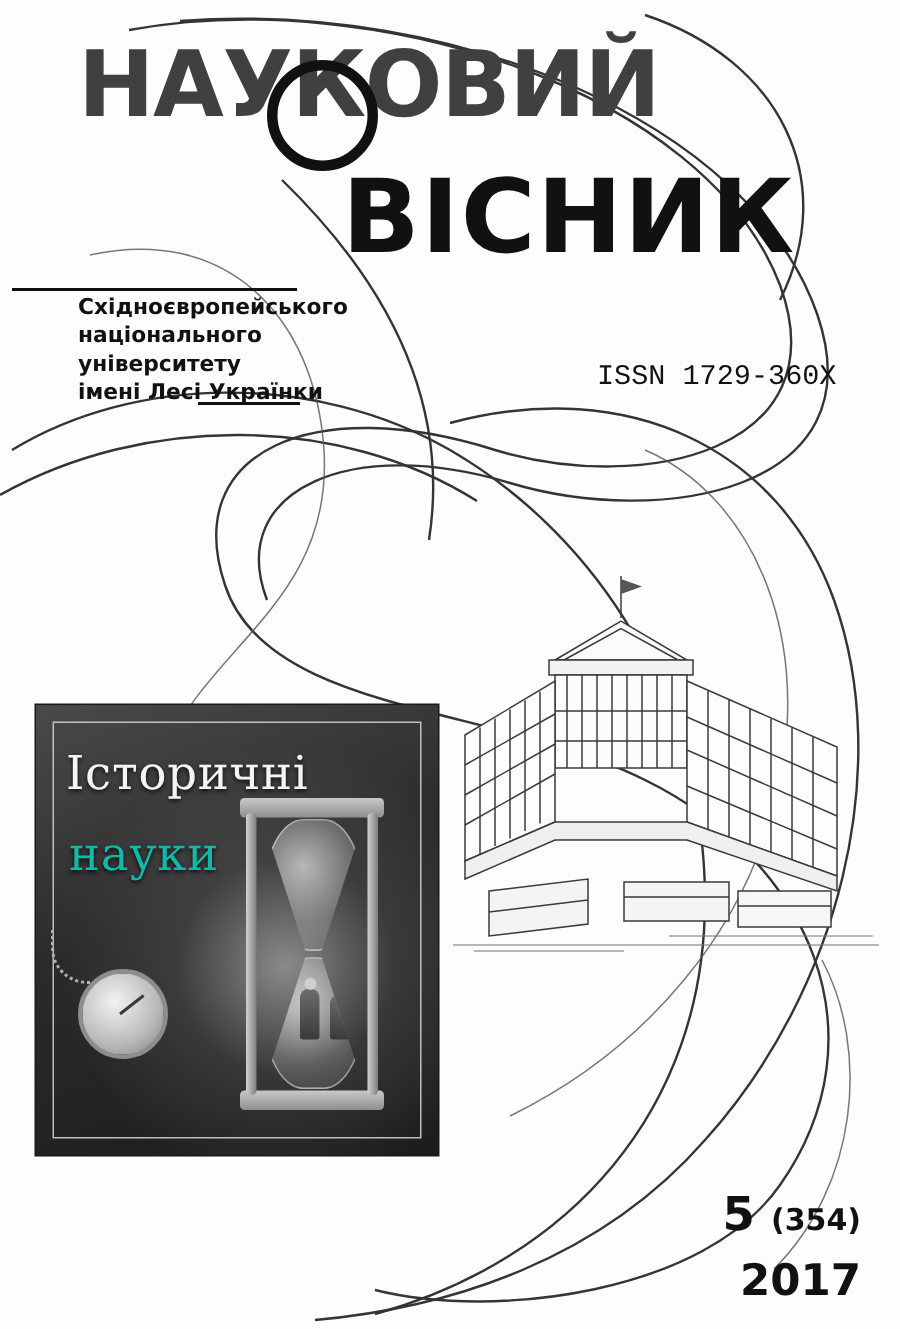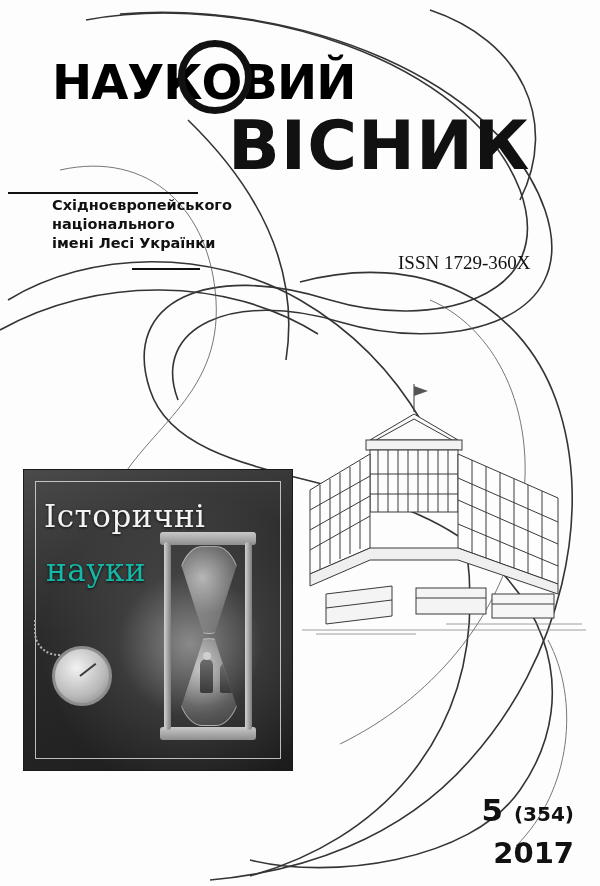--- a/index.html
+++ b/index.html
@@ -32,26 +32,25 @@
     left: 0; top: 0;
     width: 600px;
     height: 290px;
   }
   .title-line1 {
     position: absolute;
     left: 52px;
     top: 26px;
     font-family: "DejaVu Sans", sans-serif;
     font-weight: bold;
-    font-size: 48px;
+    font-size: 61px;
     letter-spacing: -1px;
-    color: #000000;
+    color: #404040;
     line-height: 1;
     white-space: nowrap;
-    margin-top: 32px;
   }
   .title-line2 {
     position: absolute;
     left: 228px;
     top: 112px;
     font-family: "DejaVu Sans", sans-serif;
     font-weight: bold;
     font-size: 68px;
     letter-spacing: 1px;
     color: #111;
@@ -95,22 +94,22 @@
     left: 132px;
     top: 268px;
     width: 68px;
     height: 2px;
     background: #111;
   }
 
   .issn {
     position: absolute;
     left: 398px;
-    top: 252px;
-    font-family: Liberation Serif, serif;
+    top: 240px;
+    font-family: Liberation Mono, monospace;
     font-size: 19px;
     font-weight: normal;
     color: #111;
     white-space: nowrap;
   }
 
   
   .photo {
     position: absolute;
     left: 24px;
@@ -311,20 +310,21 @@
 
   <div class="masthead">
     <div class="title-line1">НАУКОВИЙ</div>
     <div class="ring"></div>
     <div class="title-line2">ВІСНИК</div>
 
     <div class="rule-1"></div>
     <div class="subtitle">
       <div>Східноєвропейського</div>
       <div>національного</div>
+      <div>університету</div>
       <div>імені Лесі Українки</div>
     </div>
     <div class="rule-2"></div>
 
     <div class="issn">ISSN 1729-360X</div>
   </div>
 
   <svg class="building" viewBox="0 0 300 260">
     <g stroke="#3a3a3a" fill="none" stroke-width="1">
 

